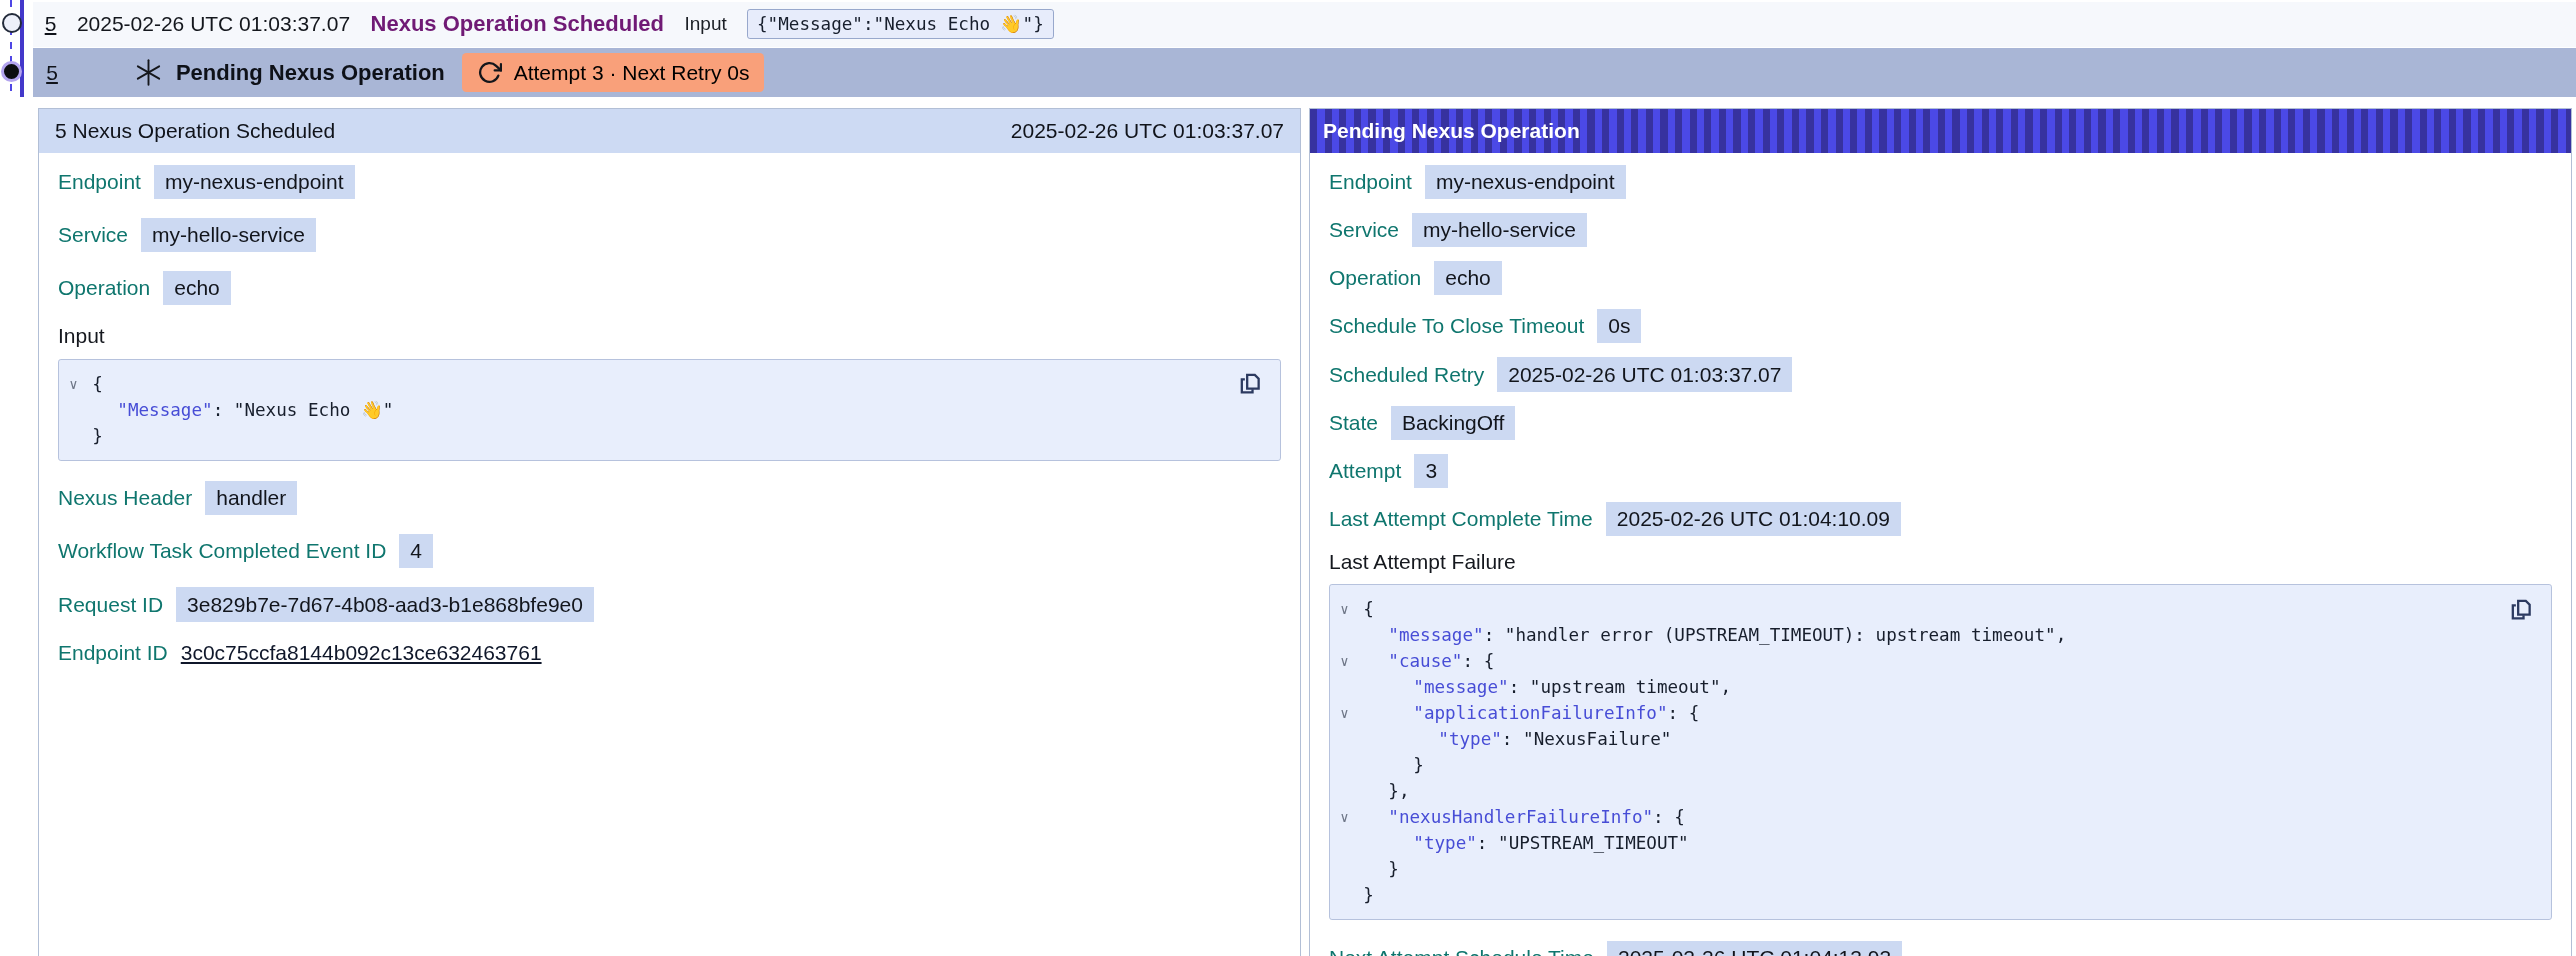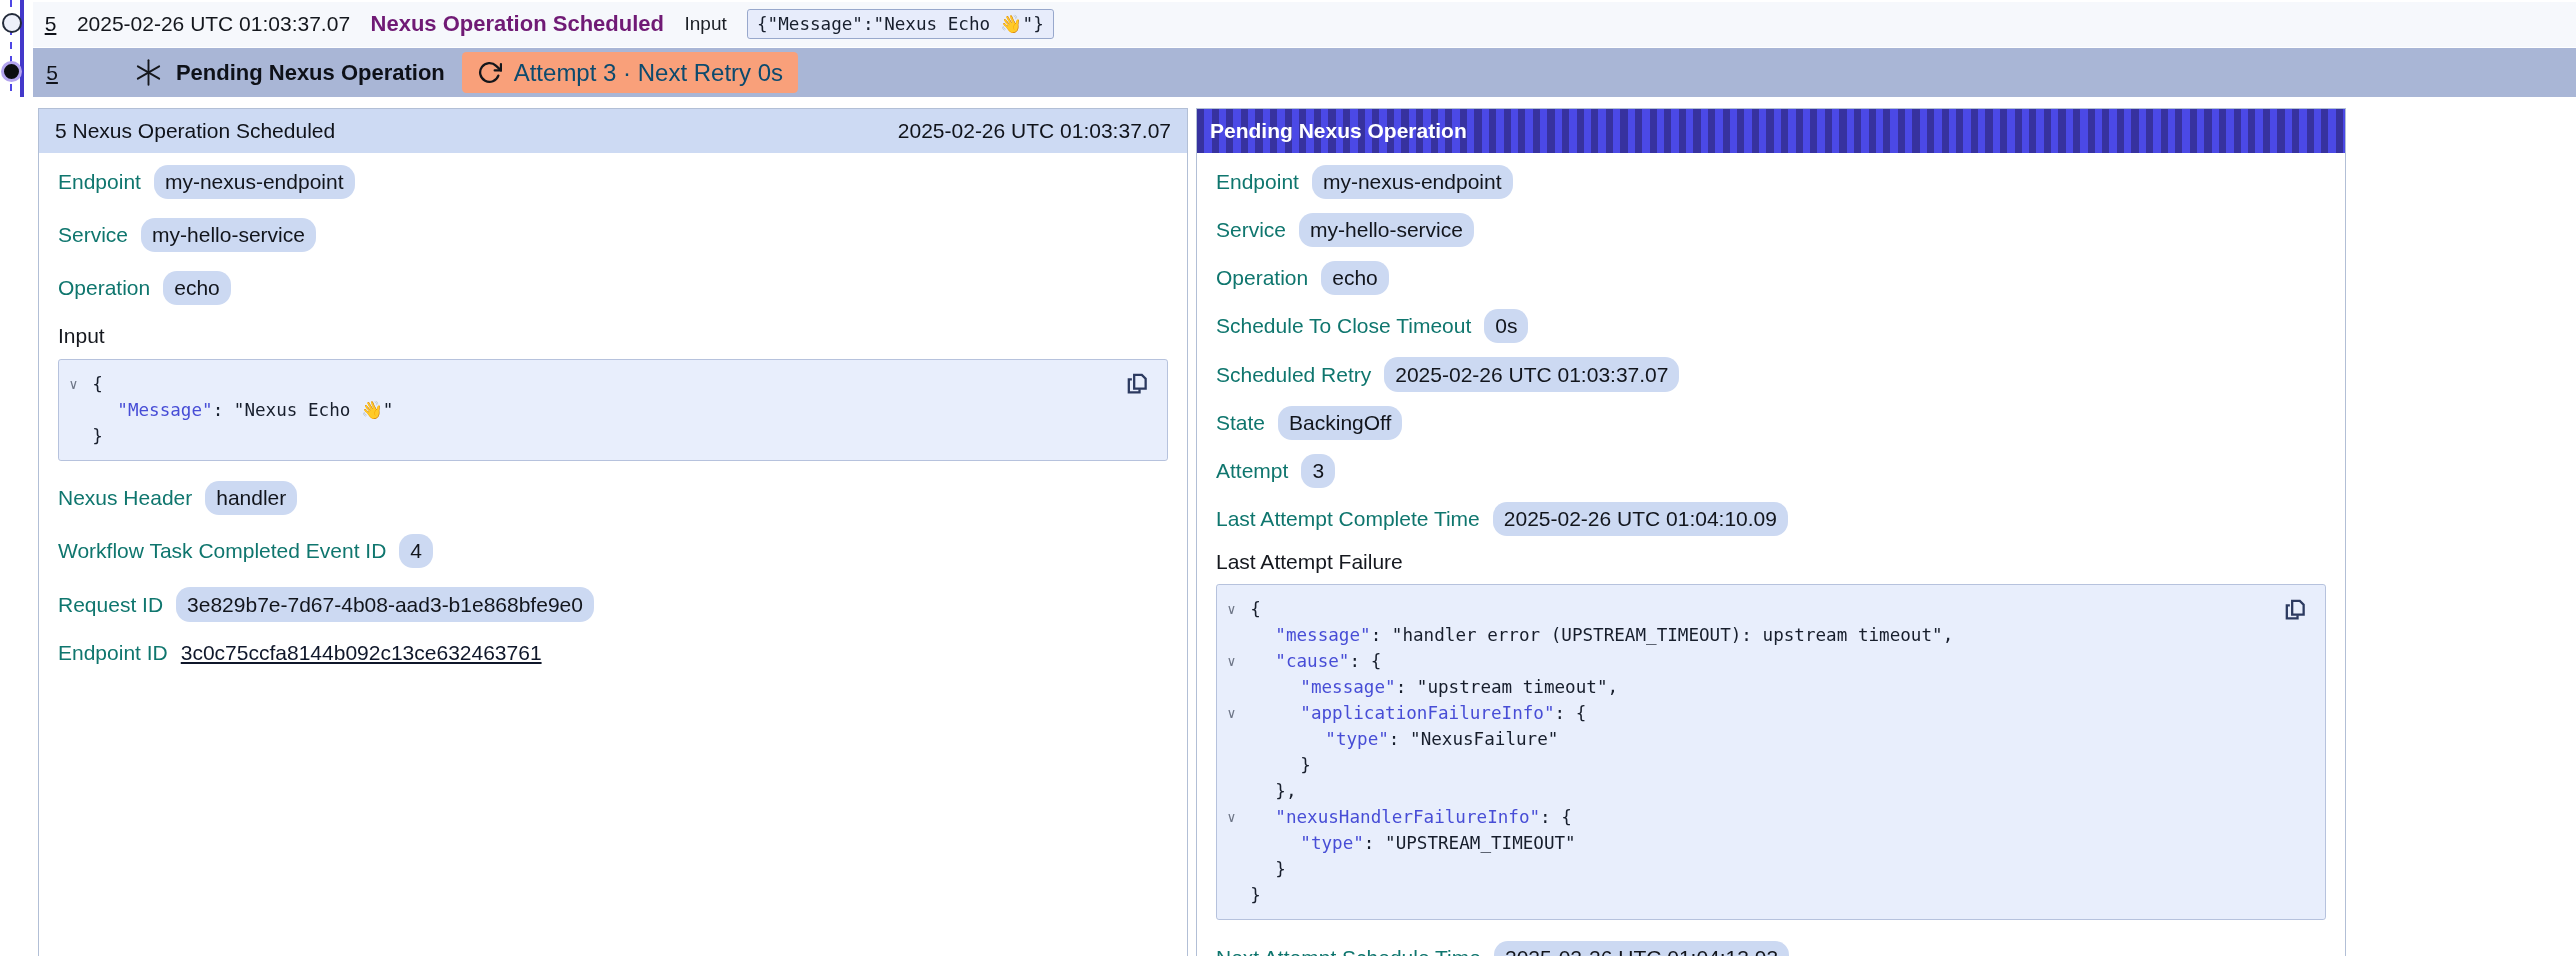--- a/index.html
+++ b/index.html
@@ -35,35 +35,35 @@
   .eid{font-size:21px;color:#10131a;text-decoration:underline;cursor:pointer;}
   .time{font-size:21px;color:#14171d;}
   .rtitle{font-size:22px;font-weight:700;color:#701a75;}
   .ilabel{font-size:19px;color:#1c2026;}
   .chip{font-family:"DejaVu Sans Mono",monospace;font-size:17.6px;background:#e7ecfb;
     border:1.5px solid #98a8cc;border-radius:2.9px;padding:3.7px 8.8px;color:#171e2c;white-space:pre;}
   .row2 .eid{margin-left:5.9px;}
   .asterisk{margin-left:76px;flex:none;}
   .rtitle2{font-size:22px;font-weight:700;margin-left:13px;color:#0e1118;}
   .retry-badge{margin-left:17.6px;display:flex;align-items:center;gap:11.7px;
-    background:var(--retry-badge-bg);border-radius:4.4px;padding:6.6px 14.6px;font-size:24px;color:#0c4a6e;}
-
-  
-  .panels{position:absolute;top:108px;left:38px;width:2308px;height:849px;
+    background:var(--retry-badge-bg);border-radius:4.4px;padding:6.6px 14.6px;font-size:21px;color:#000000;}
+
+  
+  .panels{position:absolute;top:108px;left:38px;width:2534px;height:849px;
     display:grid;grid-template-columns:1fr 1fr;gap:8px;}
   .panel{border:0.7px solid #b2bfd6;background:#fff;overflow:hidden;}
   .phead{height:44px;display:flex;align-items:center;justify-content:space-between;
     padding:0 16px;font-size:21px;color:#10131a;}
   .panel-left .phead{background:var(--panel-header-bg);}
   .panel-right .phead{justify-content:flex-start;padding:0 13px;color:#fff;font-weight:600;
     background:repeating-linear-gradient(90deg,var(--header-stripe-dark) 0 7.3px,var(--header-stripe-light) 7.3px 14.6px);}
   .pbody{padding:11.7px 19px;}
   .field{display:flex;align-items:center;gap:13px;margin-bottom:19px;font-size:21px;}
   .panel-right .field{margin-bottom:14px;}
-  .fbadge{background:var(--badge-bg);border-radius:14px;padding:5.1px 11px;color:#12151c;}
+  .fbadge{background:var(--badge-bg);border-radius:0;padding:5.1px 11px;color:#12151c;}
   .flabel{color:#0f766e;}
   .linkval{color:#0f172a;text-decoration:underline;cursor:pointer;}
   .sectlabel{font-size:21px;margin:2.9px 0 10.3px;color:#15181e;}
 
   
   .codeblock{position:relative;background:var(--code-bg);border:0.7px solid #b6c2dd;border-radius:2.9px;
     padding:11px 51px 11px 7.3px;margin-bottom:20.5px;
     font-family:"DejaVu Sans Mono",monospace;font-size:17.6px;color:#171e2c;}
   .cline{display:flex;line-height:26px;}
   .gut{width:26px;flex:none;color:#6e7687;font-size:14px;padding-left:2.9px;}

